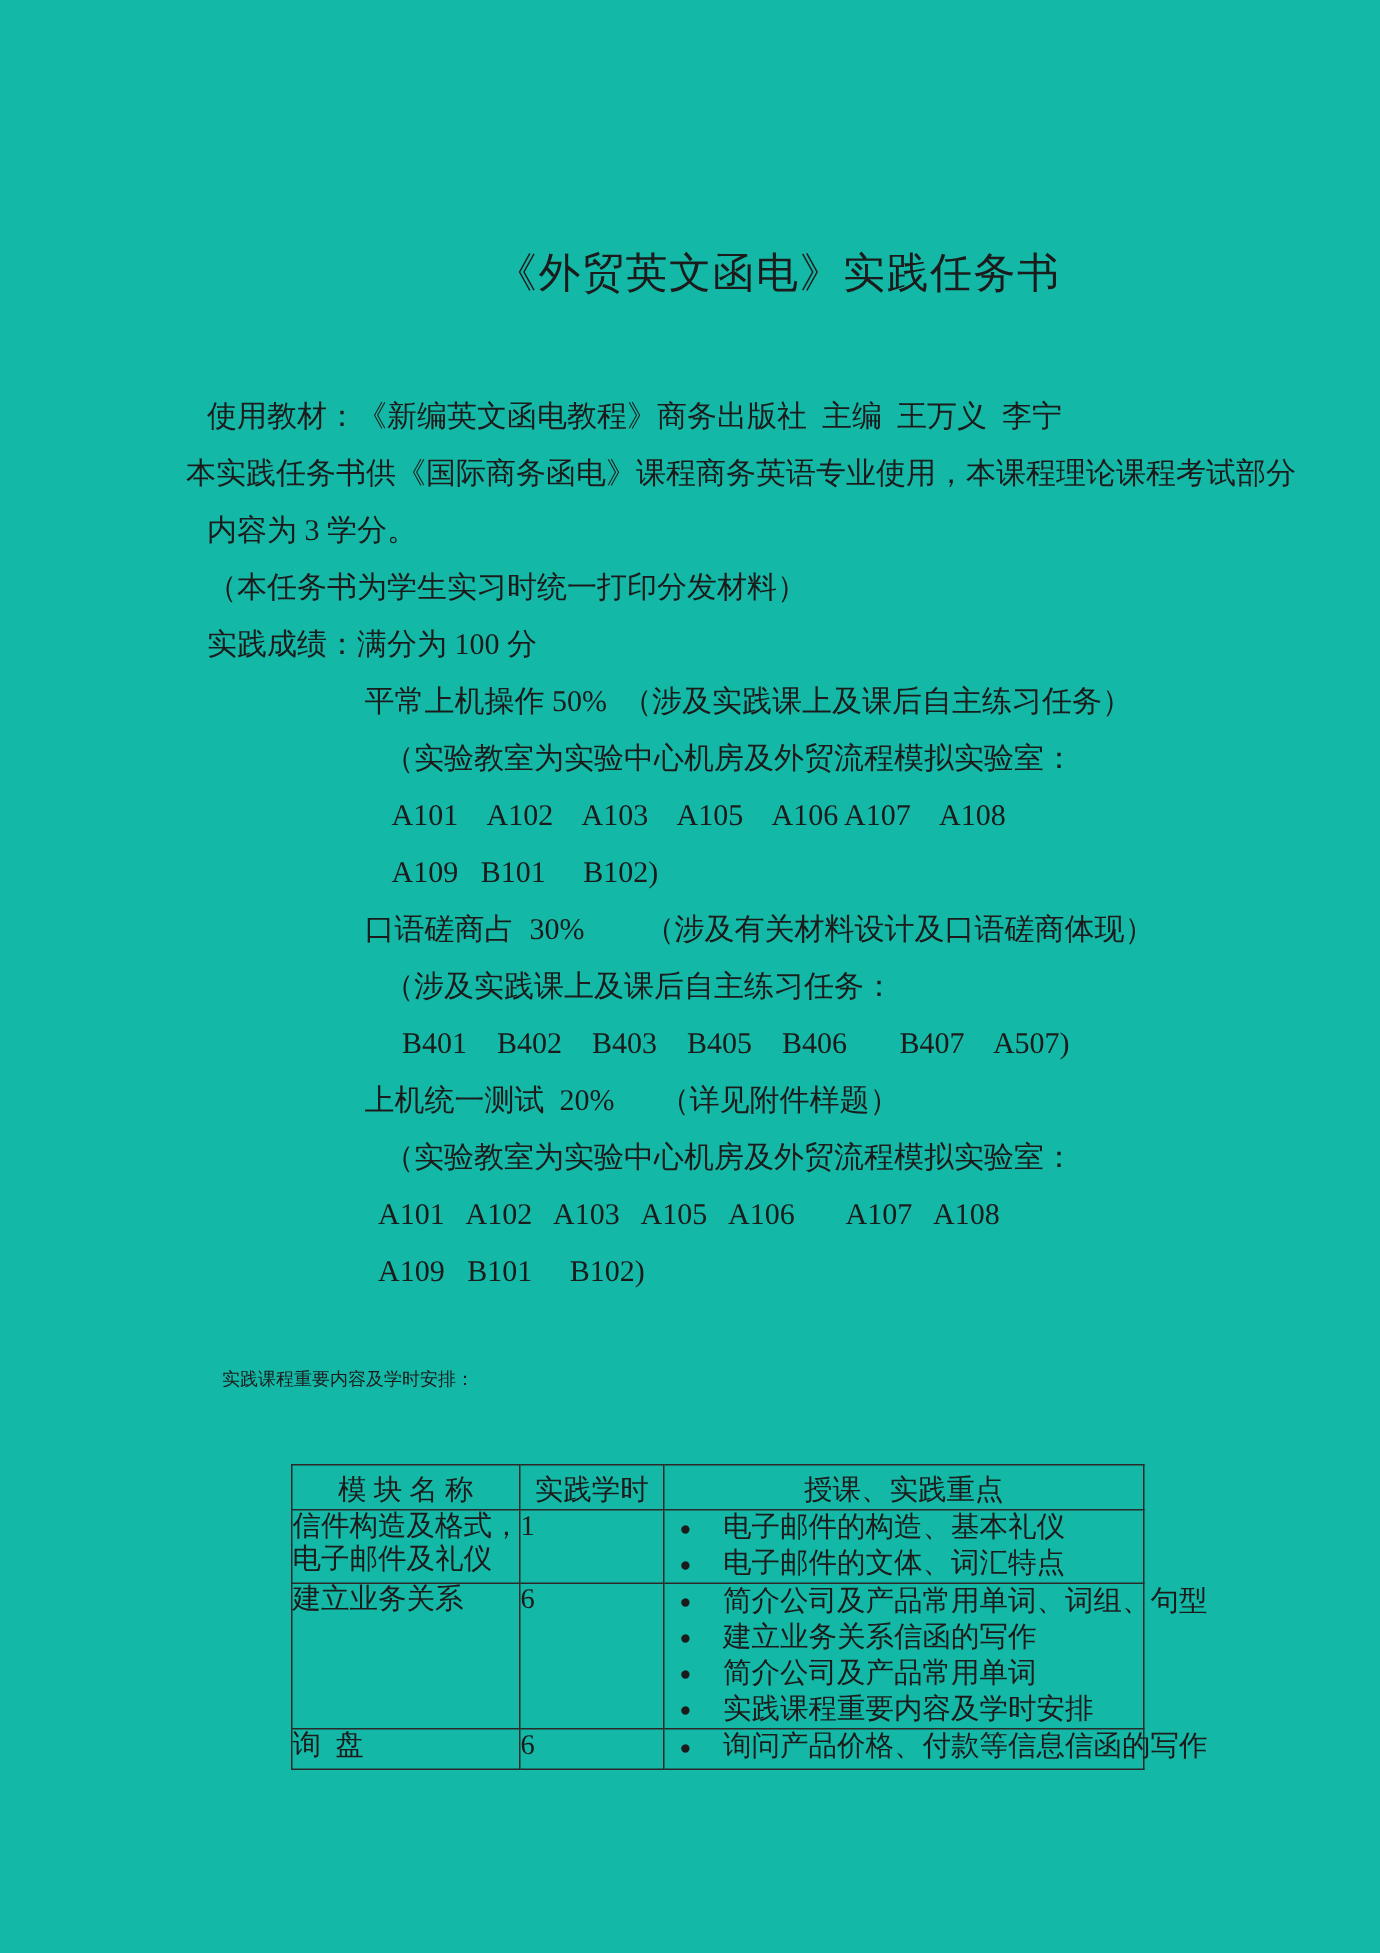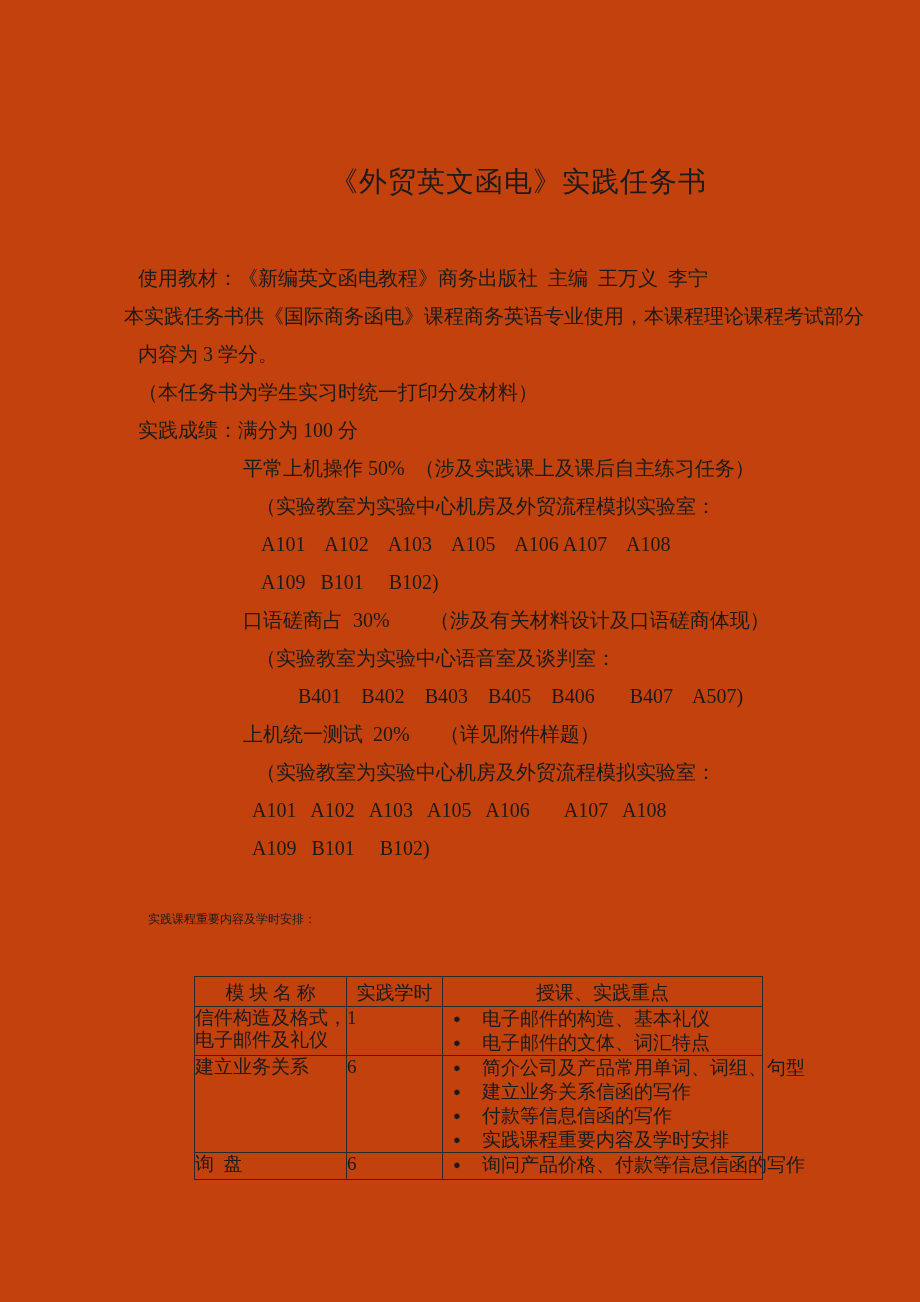--- a/index.html
+++ b/index.html
@@ -1,20 +1,20 @@
 <!DOCTYPE html>
 <html><head>
 <meta charset="utf-8">
 <style>
   html,body{margin:0;padding:0;background:#ffffff;}
   .page{
     position:relative;
     width:920px;
     height:1302px;
-    background:#c2410c;
+    background:#14b8a6;
     font-family:"Liberation Serif","DejaVu Serif",serif;
     color:#1b1b1b;
     overflow:hidden;
   }
   .doc-title{
     position:absolute;
     top:163px;
     left:330px;
     font-size:28px;
     letter-spacing:1px;
@@ -82,22 +82,22 @@
   <div class="line" style="top:265px;left:138px;">使用教材：《新编英文函电教程》商务出版社  主编  王万义  李宁</div>
   <div class="line" style="top:303px;left:124px;">本实践任务书供《国际商务函电》课程商务英语专业使用，本课程理论课程考试部分</div>
   <div class="line" style="top:341px;left:138px;">内容为 3 学分。</div>
   <div class="line" style="top:379px;left:138px;">（本任务书为学生实习时统一打印分发材料）</div>
   <div class="line" style="top:417px;left:138px;">实践成绩：满分为 100 分</div>
   <div class="line" style="top:455px;left:243px;">平常上机操作 50%  （涉及实践课上及课后自主练习任务）</div>
   <div class="line" style="top:493px;left:256px;">（实验教室为实验中心机房及外贸流程模拟实验室：</div>
   <div class="line" style="top:531px;left:261px;">A101    A102    A103    A105    A106 A107    A108</div>
   <div class="line" style="top:569px;left:261px;">A109   B101     B102)</div>
   <div class="line" style="top:607px;left:243px;">口语磋商占  30%        （涉及有关材料设计及口语磋商体现）</div>
-  <div class="line" style="top:645px;left:256px;">（实验教室为实验中心语音室及谈判室：</div>
-  <div class="line" style="top:683px;left:268px;margin-left:30px;">B401    B402    B403    B405    B406       B407    A507)</div>
+  <div class="line" style="top:645px;left:256px;">（涉及实践课上及课后自主练习任务：</div>
+  <div class="line" style="top:683px;left:268px;">B401    B402    B403    B405    B406       B407    A507)</div>
   <div class="line" style="top:721px;left:243px;">上机统一测试  20%      （详见附件样题）</div>
   <div class="line" style="top:759px;left:256px;">（实验教室为实验中心机房及外贸流程模拟实验室：</div>
   <div class="line" style="top:797px;left:252px;">A101   A102   A103   A105   A106       A107   A108</div>
   <div class="line" style="top:835px;left:252px;">A109   B101     B102)</div>
 
   <div class="section-heading">实践课程重要内容及学时安排：</div>
 
   <table class="schedule">
     <colgroup>
       <col style="width:152px">
@@ -138,21 +138,21 @@
           <div class="point">
             <span class="bullet">●</span>
             <span class="point-text">简介公司及产品常用单词、词组、句型</span>
           </div>
           <div class="point">
             <span class="bullet">●</span>
             <span class="point-text">建立业务关系信函的写作</span>
           </div>
           <div class="point">
             <span class="bullet">●</span>
-            <span class="point-text">付款等信息信函的写作</span>
+            <span class="point-text">简介公司及产品常用单词</span>
           </div>
           <div class="point">
             <span class="bullet">●</span>
             <span class="point-text">实践课程重要内容及学时安排</span>
           </div>
         </td>
       </tr>
       <tr class="row-2">
         <td class="module-cell">
           <div class="module-line">询  盘</div>

